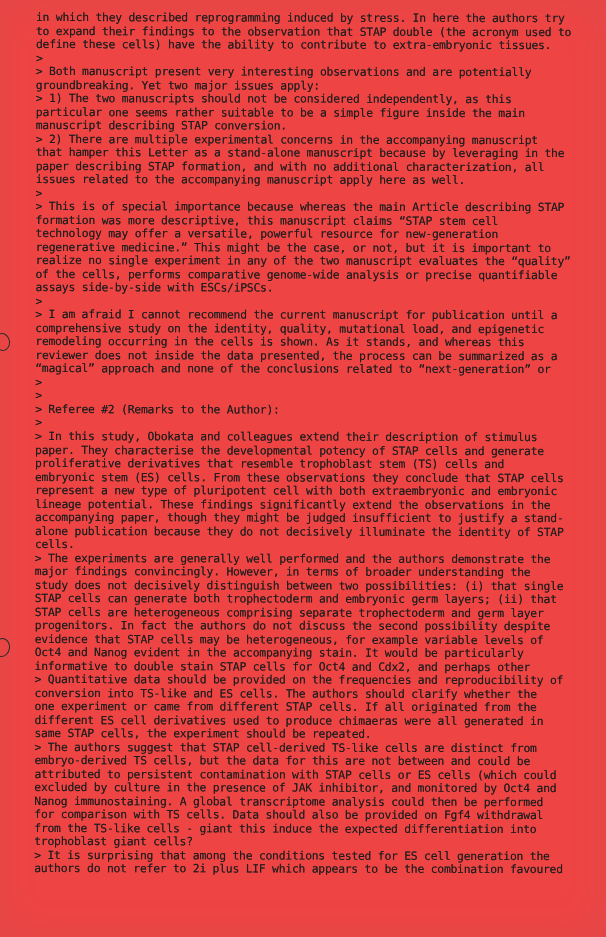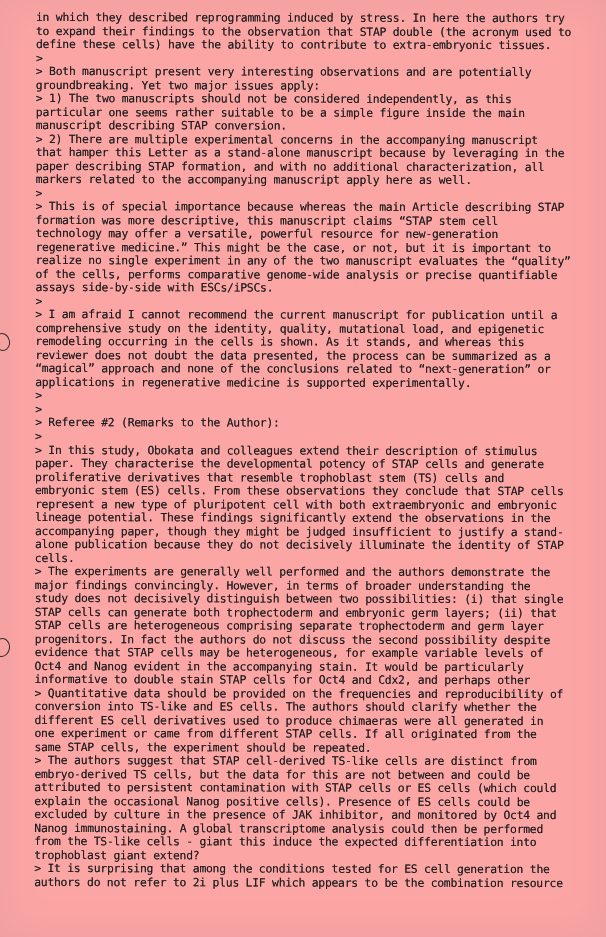--- a/index.html
+++ b/index.html
@@ -9,21 +9,21 @@
   body {
     width: 606px;
     height: 937px;
     background: #e8e6e2;
     overflow: hidden;
   }
   .page {
     position: relative;
     width: 606px;
     height: 937px;
-    background: #fca5a5;
+    background: #ef4444;
     box-shadow: inset 0 0 40px rgba(120,115,105,0.12);
     overflow: hidden;
   }
   .textblock {
     position: absolute;
     top: 11px;
     left: 36px;
     right: 6px;
     font-family: "DejaVu Sans Mono", monospace;
     font-size: 11.4px;
@@ -72,36 +72,35 @@
       <div class="line">define these cells) have the ability to contribute to extra-embryonic tissues.</div>
       <div class="line">&gt;</div>
       <div class="line">&gt; Both manuscript present very interesting observations and are potentially</div>
       <div class="line">groundbreaking. Yet two major issues apply:</div>
       <div class="line">&gt; 1) The two manuscripts should not be considered independently, as this</div>
       <div class="line">particular one seems rather suitable to be a simple figure inside the main</div>
       <div class="line">manuscript describing STAP conversion.</div>
       <div class="line">&gt; 2) There are multiple experimental concerns in the accompanying manuscript</div>
       <div class="line">that hamper this Letter as a stand-alone manuscript because by leveraging in the</div>
       <div class="line">paper describing STAP formation, and with no additional characterization, all</div>
-      <div class="line">markers related to the accompanying manuscript apply here as well.</div>
+      <div class="line">issues related to the accompanying manuscript apply here as well.</div>
       <div class="line">&gt;</div>
       <div class="line">&gt; This is of special importance because whereas the main Article describing STAP</div>
       <div class="line">formation was more descriptive, this manuscript claims “STAP stem cell</div>
       <div class="line">technology may offer a versatile, powerful resource for new-generation</div>
       <div class="line">regenerative medicine.” This might be the case, or not, but it is important to</div>
       <div class="line">realize no single experiment in any of the two manuscript evaluates the “quality”</div>
       <div class="line">of the cells, performs comparative genome-wide analysis or precise quantifiable</div>
       <div class="line">assays side-by-side with ESCs/iPSCs.</div>
       <div class="line">&gt;</div>
       <div class="line">&gt; I am afraid I cannot recommend the current manuscript for publication until a</div>
       <div class="line">comprehensive study on the identity, quality, mutational load, and epigenetic</div>
       <div class="line">remodeling occurring in the cells is shown. As it stands, and whereas this</div>
-      <div class="line">reviewer does not doubt the data presented, the process can be summarized as a</div>
+      <div class="line">reviewer does not inside the data presented, the process can be summarized as a</div>
       <div class="line">“magical” approach and none of the conclusions related to “next-generation” or</div>
-      <div class="line">applications in regenerative medicine is supported experimentally.</div>
       <div class="line">&gt;</div>
       <div class="line">&gt;</div>
       <div class="line">&gt; Referee #2 (Remarks to the Author):</div>
       <div class="line">&gt;</div>
       <div class="line">&gt; In this study, Obokata and colleagues extend their description of stimulus</div>
       <div class="line">paper. They characterise the developmental potency of STAP cells and generate</div>
       <div class="line">proliferative derivatives that resemble trophoblast stem (TS) cells and</div>
       <div class="line">embryonic stem (ES) cells. From these observations they conclude that STAP cells</div>
       <div class="line">represent a new type of pluripotent cell with both extraembryonic and embryonic</div>
       <div class="line">lineage potential. These findings significantly extend the observations in the</div>
@@ -112,27 +111,27 @@
       <div class="line">major findings convincingly. However, in terms of broader understanding the</div>
       <div class="line">study does not decisively distinguish between two possibilities: (i) that single</div>
       <div class="line">STAP cells can generate both trophectoderm and embryonic germ layers; (ii) that</div>
       <div class="line">STAP cells are heterogeneous comprising separate trophectoderm and germ layer</div>
       <div class="line">progenitors. In fact the authors do not discuss the second possibility despite</div>
       <div class="line">evidence that STAP cells may be heterogeneous, for example variable levels of</div>
       <div class="line">Oct4 and Nanog evident in the accompanying stain. It would be particularly</div>
       <div class="line">informative to double stain STAP cells for Oct4 and Cdx2, and perhaps other</div>
       <div class="line">&gt; Quantitative data should be provided on the frequencies and reproducibility of</div>
       <div class="line">conversion into TS-like and ES cells. The authors should clarify whether the</div>
+      <div class="line">one experiment or came from different STAP cells. If all originated from the</div>
       <div class="line">different ES cell derivatives used to produce chimaeras were all generated in</div>
-      <div class="line">one experiment or came from different STAP cells. If all originated from the</div>
       <div class="line">same STAP cells, the experiment should be repeated.</div>
       <div class="line">&gt; The authors suggest that STAP cell-derived TS-like cells are distinct from</div>
       <div class="line">embryo-derived TS cells, but the data for this are not between and could be</div>
       <div class="line">attributed to persistent contamination with STAP cells or ES cells (which could</div>
-      <div class="line">explain the occasional Nanog positive cells). Presence of ES cells could be</div>
       <div class="line">excluded by culture in the presence of JAK inhibitor, and monitored by Oct4 and</div>
       <div class="line">Nanog immunostaining. A global transcriptome analysis could then be performed</div>
+      <div class="line">for comparison with TS cells. Data should also be provided on Fgf4 withdrawal</div>
       <div class="line">from the TS-like cells - giant this induce the expected differentiation into</div>
-      <div class="line">trophoblast giant extend?</div>
+      <div class="line">trophoblast giant cells?</div>
       <div class="line">&gt; It is surprising that among the conditions tested for ES cell generation the</div>
-      <div class="line">authors do not refer to 2i plus LIF which appears to be the combination resource</div>
+      <div class="line">authors do not refer to 2i plus LIF which appears to be the combination favoured</div>
     </div>
 </div>
 
 </body></html>

